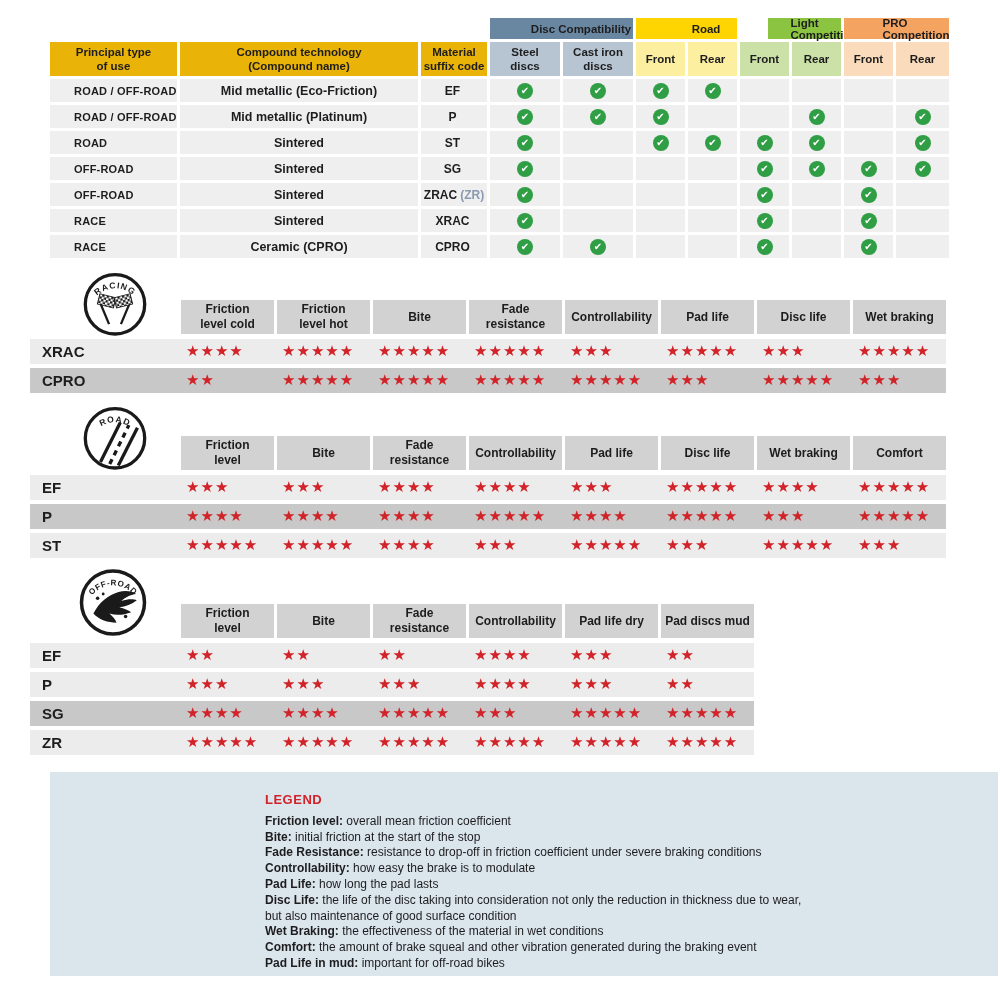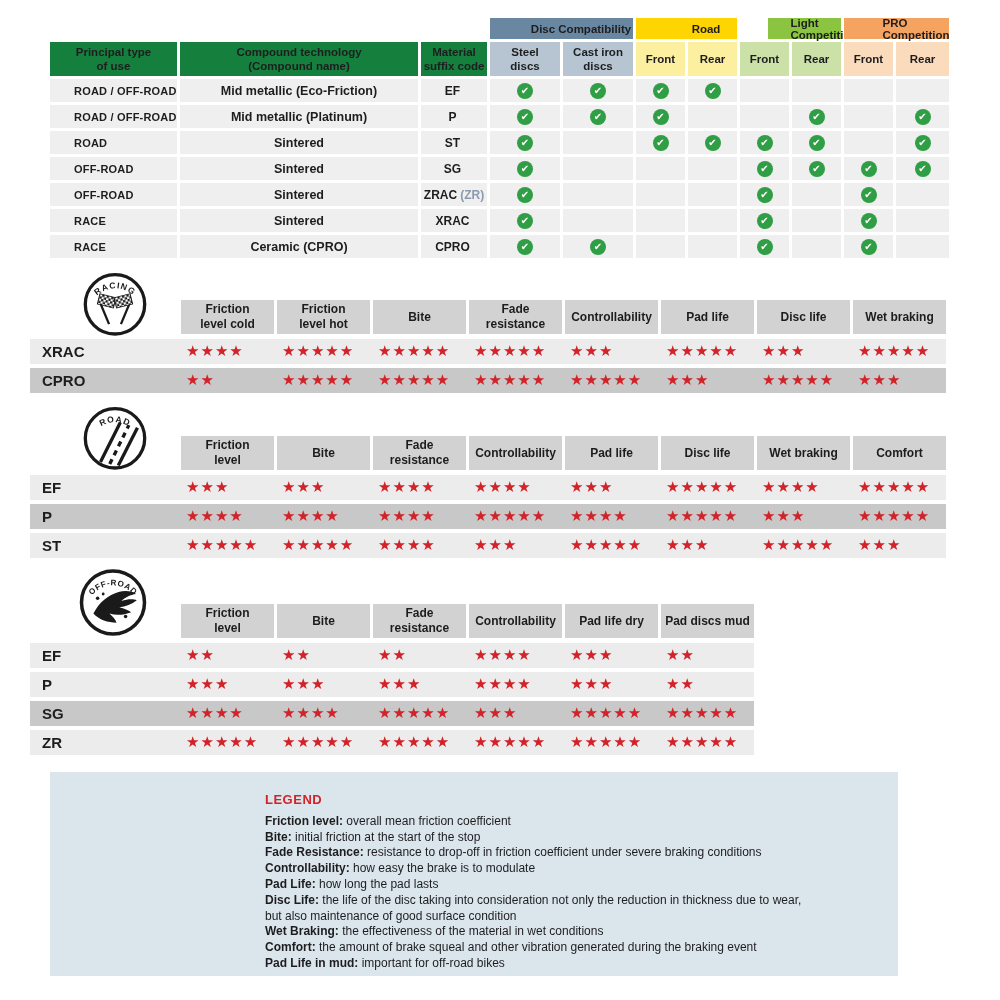--- a/index.html
+++ b/index.html
@@ -10,21 +10,21 @@
   
   .compat{position:absolute;left:50px;top:18px;display:grid;
     grid-template-columns:127px 238px 66px 70px 70px 49px 49px 49px 49px 49px 53px;gap:3px;}
   .gh{height:21px;display:flex;align-items:center;justify-content:center;
     font-weight:bold;font-size:11.5px;color:#1d1d1f;padding-left:39px;}
   .gh-spacer{grid-column:1/4;background:transparent;}
   .gh-disc{grid-column:4/6;background:#6a87a2;}
   .gh-road{grid-column:6/8;background:#fed500;}
   .gh-light{grid-column:8/10;background:#8bc441;margin-left:28px;}
   .gh-pro{grid-column:10/12;background:#f4a361;}
-  .ch{background:#15803d;min-height:34px;display:flex;align-items:center;justify-content:center;
+  .ch{background:#eab308;min-height:34px;display:flex;align-items:center;justify-content:center;
     text-align:center;font-weight:bold;font-size:11.5px;line-height:1.25;white-space:pre-line;padding:2px;}
   .ch.sub-disc{background:#b6c5d1;}
   .ch.sub-road{background:#fcf0a0;}
   .ch.sub-light{background:#cce1a8;}
   .ch.sub-pro{background:#fadbbb;}
   .cell{background:#efefef;height:23px;display:flex;align-items:center;justify-content:center;font-size:12px;}
   .cell.use{justify-content:flex-start;padding-left:24px;font-weight:bold;font-size:11px;letter-spacing:.2px;}
   .cell.tech{font-weight:600;font-size:12.5px;}
   .cell.code{font-weight:bold;font-size:12px;gap:3px;}
   .code-note{color:#8a9bb0;font-weight:bold;}
@@ -50,21 +50,21 @@
   .offroad-table{left:30px;top:604px;}
 
   
   .icon{position:absolute;}
   .icon svg{display:block;}
   .icon-racing{left:82px;top:270px;}
   .icon-road{left:82px;top:404px;}
   .icon-offroad{left:78px;top:566px;}
 
   
-  .legend{position:absolute;left:50px;top:772px;width:848px;height:204px;background:#dbe5ec;}
+  .legend{position:absolute;left:50px;top:772px;width:948px;height:204px;background:#dbe5ec;}
   .legend-inner{position:absolute;left:215px;top:20px;font-size:12px;line-height:15.8px;}
   .legend-title{color:#d2232a;font-weight:bold;font-size:13px;letter-spacing:.5px;margin-bottom:6px;}
   .legend-item .term{font-weight:bold;}
 </style>
 </head>
 <body>
 
 <div class="page">
 
   <div class="compat">

